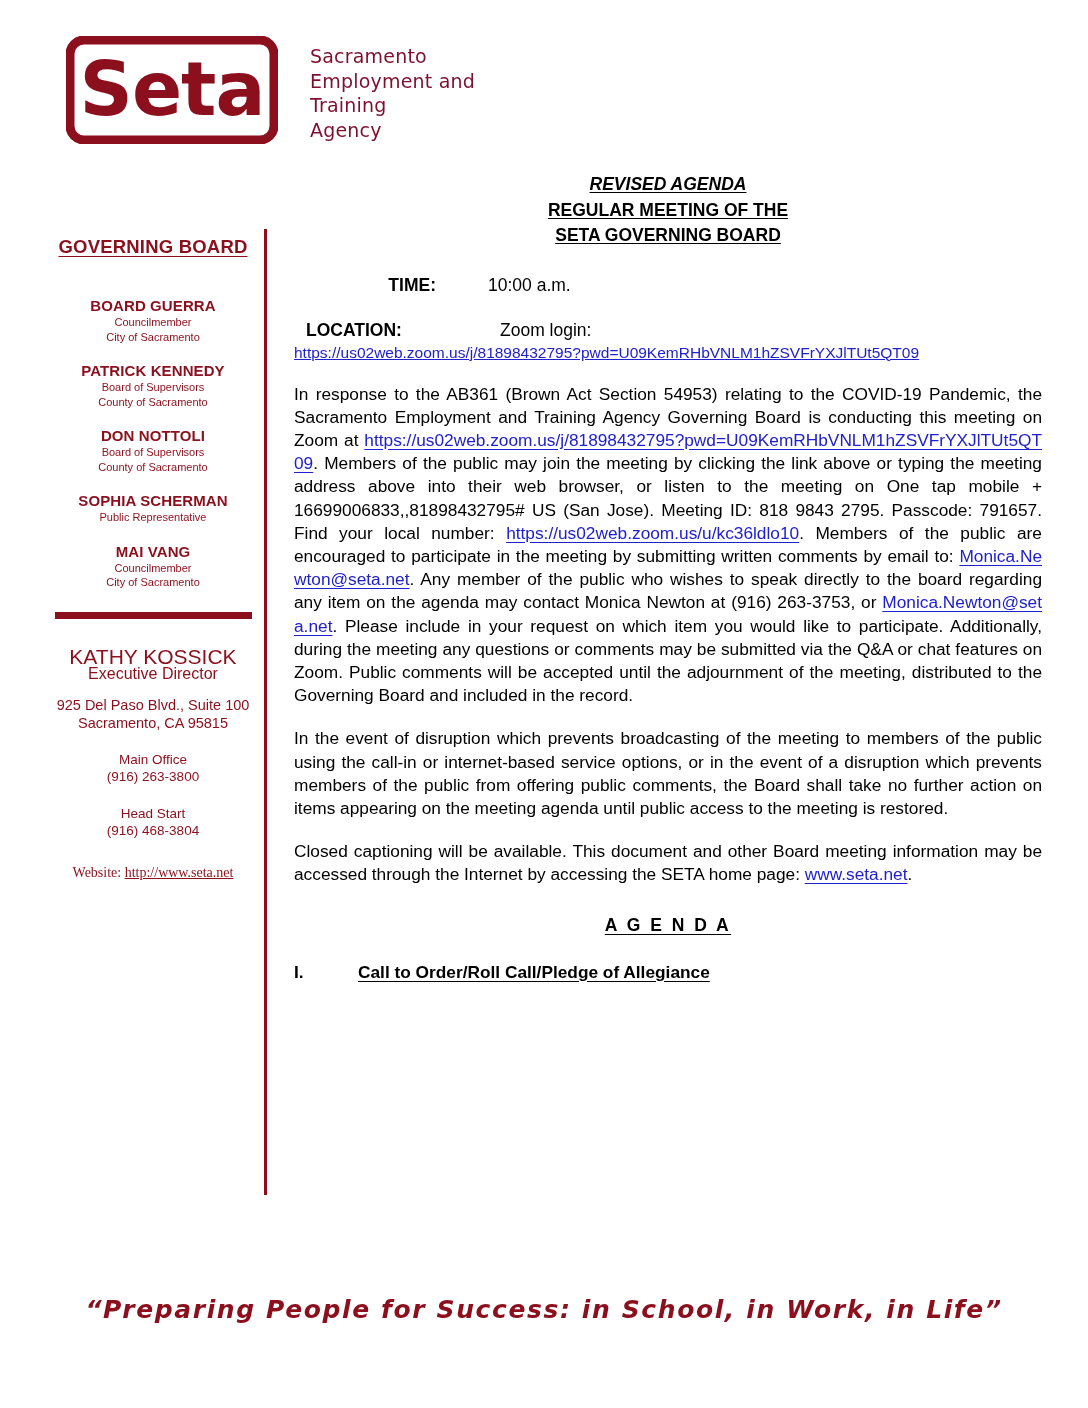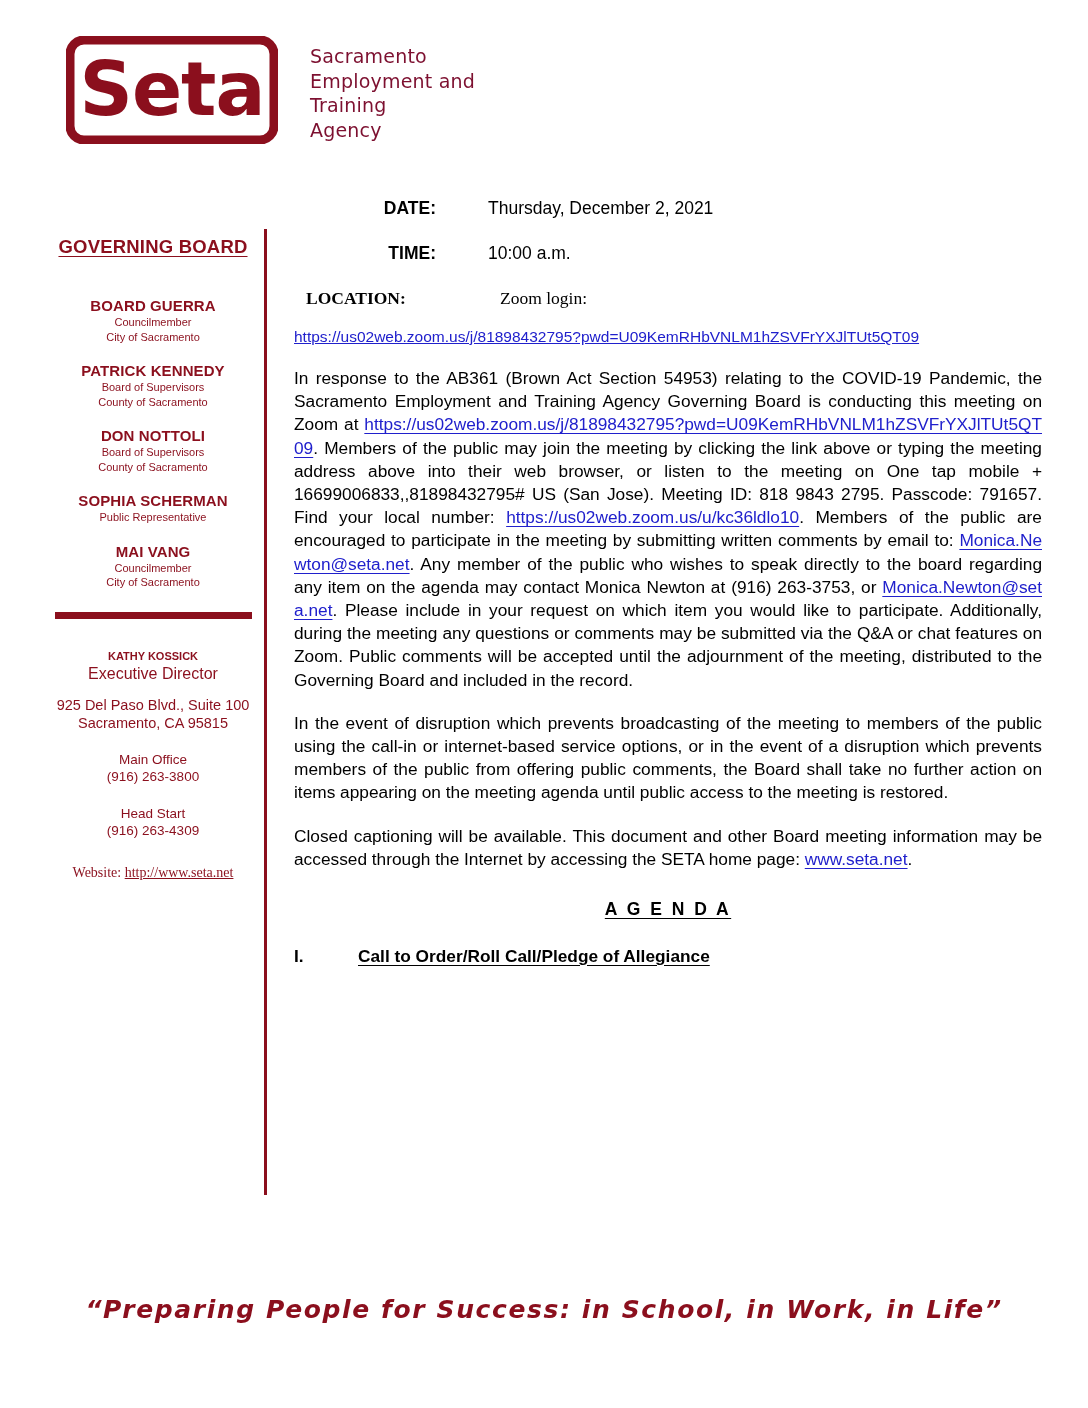--- a/index.html
+++ b/index.html
@@ -81,22 +81,22 @@
     line-height: 14.5px;
   }
   #divider-bar {
     margin: 22px auto 0 auto;
     width: 197px;
     height: 7px;
     background: #8b0f1d;
   }
   #director { margin-top: 28px; }
   #director .d-name {
-    font-size: 11px;
-    font-weight: bold;
+    font-size: 21px;
+    font-weight: normal;
     line-height: 19px;
   }
   #director .d-role {
     font-size: 16px;
     line-height: 15px;
   }
   .addr {
     margin-top: 15px;
     font-size: 14.5px;
     line-height: 18px;
@@ -152,21 +152,21 @@
     text-align: right;
     flex: 0 0 auto;
   }
   .meta-row.date .meta-label,
   .meta-row.time .meta-label { width: 142px; }
   .meta-row.location .meta-label { width: 142px; text-align: left; padding-left: 12px; }
   .meta-value {
     font-size: 17.5px;
     padding-left: 52px;
   }
-  .meta-row.location { margin-bottom: 18px; font-family: Liberation Serif, serif; }
+  .meta-row.location { margin-bottom: 2px; }
 
   .zoom-link-line {
     font-size: 15.5px;
     color: #2020cc;
     text-decoration: underline;
     word-break: break-all;
     line-height: 20px;
   }
 
   .body-para {
@@ -280,39 +280,40 @@
     <div>Sacramento, CA 95815</div>
   </div>
 
   <div class="phone-block">
     <div>Main Office</div>
     <div>(916) 263-3800</div>
   </div>
 
   <div class="phone-block">
     <div>Head Start</div>
-    <div>(916) 263-4309</div>
+    <div>(916) 468-3804</div>
   </div>
 
   <div id="website">
     <span>Website:</span>
     <span class="w-link">http://www.seta.net</span>
   </div>
 
 </div>
 
 <div id="main">
 
+  <div class="doc-head">
+    <div class="l1">REVISED AGENDA</div>
+    <div class="l2">REGULAR MEETING OF THE</div>
+    <div class="l3">SETA GOVERNING BOARD</div>
+  </div>
 
   <div class="meta-rows">
 
-    <div class="meta-row date">
-      <div class="meta-label">DATE:</div>
-      <div class="meta-value">Thursday, December 2, 2021</div>
-    </div>
 
     <div class="meta-row time">
       <div class="meta-label">TIME:</div>
       <div class="meta-value">10:00 a.m.</div>
     </div>
 
     <div class="meta-row location">
       <div class="meta-label">LOCATION:</div>
       <div class="meta-value">Zoom login:</div>
     </div>

